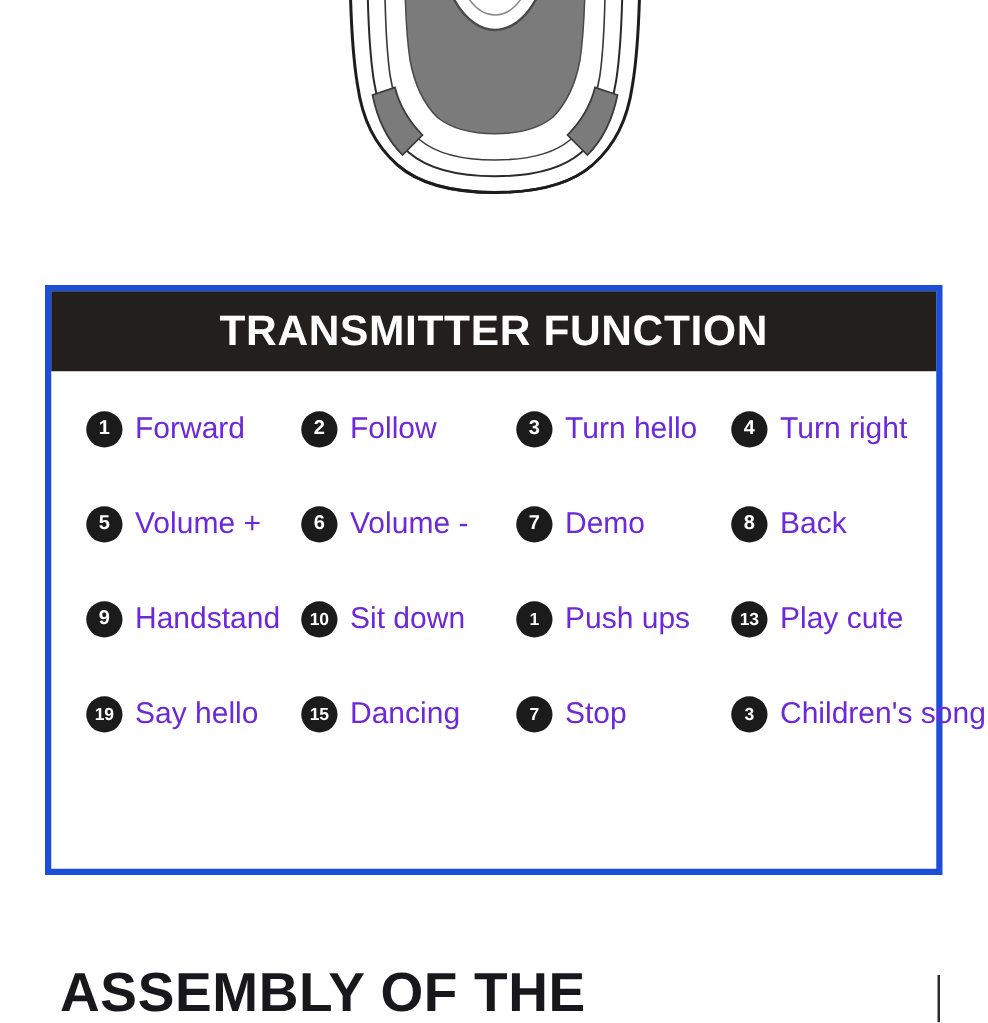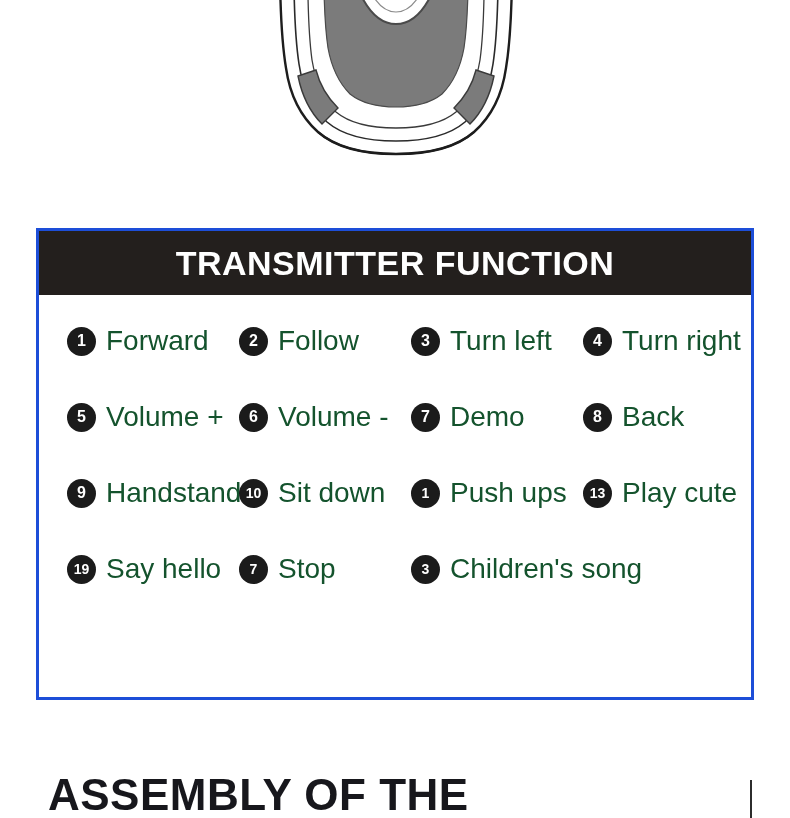--- a/index.html
+++ b/index.html
@@ -25,21 +25,21 @@
     height: 205px;
   }
 
   
   .panel {
     position: absolute;
     left: 36px;
     top: 228px;
     width: 718px;
     height: 472px;
-    border: 3px solid #1d4ed8;
+    border: 5px solid #1d4ed8;
     box-sizing: border-box;
     background: #ffffff;
   }
   .panel-header {
     height: 64px;
     background: #231f1d;
     display: flex;
     align-items: center;
     justify-content: center;
   }
@@ -75,22 +75,22 @@
     align-items: center;
     justify-content: center;
     font-size: 16px;
     font-weight: bold;
     line-height: 1;
   }
   .fn-num.wide {
     font-size: 14px;
   }
   .fn-label {
-    font-size: 28px;
-    color: #14532d;
+    font-size: 24px;
+    color: #6d28d9;
     white-space: nowrap;
   }
 
   
   .bottom-heading {
     position: absolute;
     left: 48px;
     top: 770px;
     font-size: 44px;
     font-weight: bold;
@@ -156,21 +156,21 @@
       <div class="fn-item">
         <span class="fn-num">1</span>
         <span class="fn-label">Forward</span>
       </div>
       <div class="fn-item">
         <span class="fn-num">2</span>
         <span class="fn-label">Follow</span>
       </div>
       <div class="fn-item">
         <span class="fn-num">3</span>
-        <span class="fn-label">Turn left</span>
+        <span class="fn-label">Turn hello</span>
       </div>
       <div class="fn-item">
         <span class="fn-num">4</span>
         <span class="fn-label">Turn right</span>
       </div>
 
       <div class="fn-item">
         <span class="fn-num">5</span>
         <span class="fn-label">Volume +</span>
       </div>
@@ -200,20 +200,24 @@
         <span class="fn-label">Push ups</span>
       </div>
 
       <div class="fn-item">
         <span class="fn-num wide">13</span>
         <span class="fn-label">Play cute</span>
       </div>
       <div class="fn-item">
         <span class="fn-num wide">19</span>
         <span class="fn-label">Say hello</span>
+      </div>
+      <div class="fn-item">
+        <span class="fn-num wide">15</span>
+        <span class="fn-label">Dancing</span>
       </div>
       <div class="fn-item">
         <span class="fn-num wide">7</span>
         <span class="fn-label">Stop</span>
       </div>
 
       <div class="fn-item">
         <span class="fn-num wide">3</span>
         <span class="fn-label">Children's song</span>
       </div>

